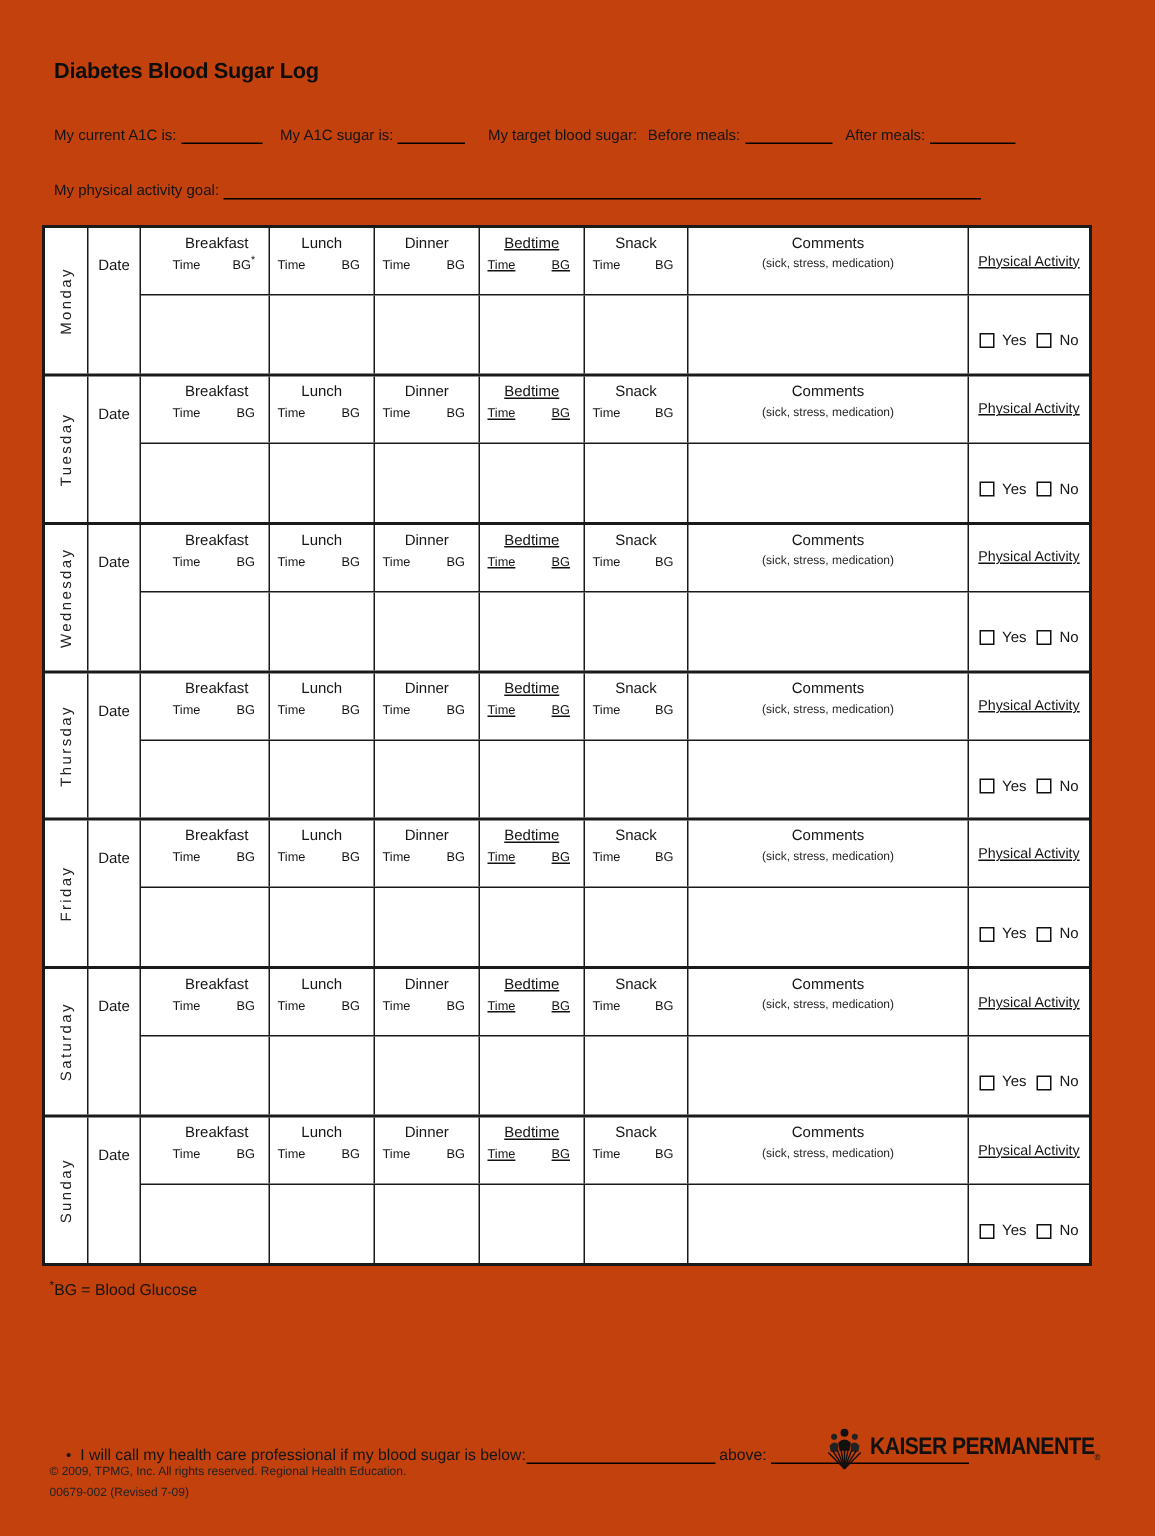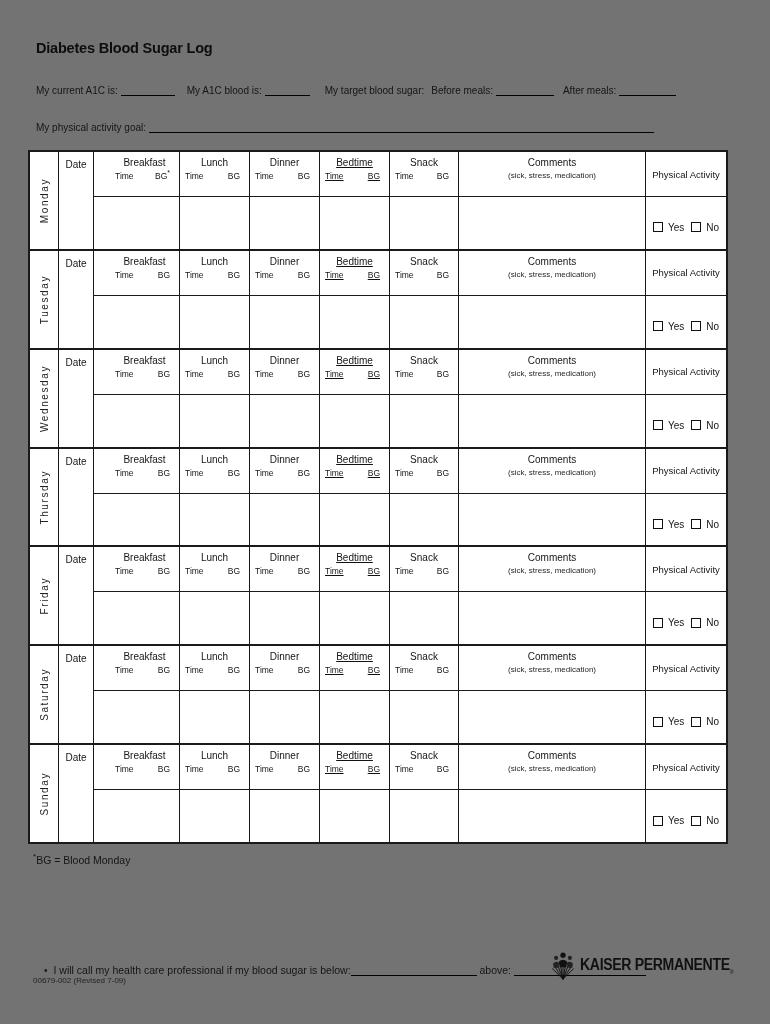--- a/index.html
+++ b/index.html
@@ -1,17 +1,17 @@
 <!DOCTYPE html>
 <html><head>
 <meta charset="utf-8">
 <style>
   html,body{margin:0;padding:0;background:#e8e8e8;}
   .page{
-    position:relative;width:770px;height:1024px;background:#737373;
+    position:relative;width:770px;height:1024px;background:#c2410c;
     font-family:"Liberation Sans",sans-serif;color:#111;overflow:hidden;
     margin:0 auto;
   }
   
   .doc-title{
     position:absolute;left:36px;top:40px;margin:0;
     font-size:14.5px;font-weight:bold;letter-spacing:-0.2px;color:#0d0d0d;
   }
   .fill-line{position:absolute;left:36px;font-size:10px;white-space:nowrap;color:#151515;}
   .fill-line.l1{top:83px;}
@@ -39,21 +39,21 @@
   .day-name-cell{
     width:29px;flex:0 0 29px;border-right:1px solid #1a1a1a;
     display:flex;align-items:center;justify-content:center;
   }
   .day-name{
     writing-mode:vertical-rl;transform:rotate(180deg);
     font-size:10px;letter-spacing:1.6px;color:#222;white-space:nowrap;
   }
   .date-cell{
     width:35px;flex:0 0 35px;border-right:1px solid #1a1a1a;
-    text-align:center;padding-top:7px;font-size:10px;color:#151515;
+    text-align:center;padding-top:20px;font-size:10px;color:#151515;
   }
   .day-grid{flex:1 1 auto;display:flex;flex-direction:column;min-width:0;}
   .hdr-row{height:44px;flex:0 0 44px;display:flex;border-bottom:1.5px solid #1a1a1a;}
   .entry-row{flex:1 1 auto;display:flex;min-height:0;}
   .w-breakfast{width:70px;flex:0 0 70px;margin-left:16px;}
   .w-lunch{width:70px;flex:0 0 70px;}
   .w-dinner{width:70px;flex:0 0 70px;}
   .w-bedtime{width:70px;flex:0 0 70px;text-decoration:underline;}
   .w-snack{width:69px;flex:0 0 69px;}
   .w-comments{flex:1 1 auto;}
@@ -62,21 +62,21 @@
   .meal-hdr{padding-top:5px;}
   .meal-name{text-align:center;font-size:10px;color:#151515;white-space:nowrap;}
   .tb-row{
     display:flex;justify-content:space-between;align-items:flex-start;
     padding:3px 9px 0 5px;font-size:8.5px;color:#151515;
   }
   .bg-wrap sup{font-size:7px;line-height:0;}
   .comments-hdr{padding-top:5px;text-align:center;}
   .comments-title{font-size:10px;color:#151515;}
   .comments-sub{font-size:8px;color:#262626;margin-top:3px;white-space:nowrap;}
-  .pa-hdr{display:flex;align-items:center;justify-content:center;}
+  .pa-hdr{display:flex;align-items:center;justify-content:center;text-decoration:underline;}
   .pa-title{font-size:9.5px;color:#151515;white-space:nowrap;}
   .pa-entry{padding:9px 0 0 7px;display:flex;flex-direction:row;gap:7px;}
   .chk-row{display:flex;align-items:center;gap:5px;font-size:10px;color:#151515;}
   .chk{
     width:8px;height:8px;border:1px solid #111;display:inline-block;
     background:#fff;flex:0 0 8px;cursor:pointer;
   }
 
   
   .footnote{position:absolute;left:33px;top:852px;font-size:10.5px;color:#151515;}
@@ -99,21 +99,21 @@
   .kp-reg{font-size:6px;vertical-align:sub;font-weight:normal;}
 </style>
 </head>
 <body>
 
 <div class="page">
 
   <h1 class="doc-title">Diabetes Blood Sugar Log</h1>
 
   <div class="fill-line l1">
-    <span>My current A1C is:</span><span class="blank b-a1c"></span><span>My A1C blood is:</span><span class="blank b-goal"></span><span>My target blood sugar:</span><span class="lbl-gap">Before meals:</span><span class="blank b-before"></span><span>After meals:</span><span class="blank b-after"></span>
+    <span>My current A1C is:</span><span class="blank b-a1c"></span><span>My A1C sugar is:</span><span class="blank b-goal"></span><span>My target blood sugar:</span><span class="lbl-gap">Before meals:</span><span class="blank b-before"></span><span>After meals:</span><span class="blank b-after"></span>
   </div>
 
   <div class="fill-line l2">
     <span>My physical activity goal:</span><span class="blank b-activity"></span>
   </div>
 
   <div class="log-table" id="log-table">
     <div class="day-row">
       <div class="cell day-name-cell">
         <span class="day-name">Monday</span>
@@ -620,28 +620,29 @@
               <span class="chk"></span>
               <span>No</span>
             </div>
           </div>
         </div>
       </div>
     </div>
   </div>
 
   <div class="footnote">
-    <sup>*</sup><span>BG = Blood Monday</span>
+    <sup>*</sup><span>BG = Blood Glucose</span>
   </div>
 
   <div class="callout">
     <span class="bullet">•</span><span>I will call my health care professional if my blood sugar is below:</span><span class="blank b-below"></span> <span>above:</span><span class="blank b-above"></span>
   </div>
 
   <div class="footer-text">
+    <div>© 2009, TPMG, Inc. All rights reserved. Regional Health Education.</div>
     <div>00679-002 (Revised 7-09)</div>
   </div>
 
   <div class="kp-logo">
     <svg class="kp-icon" width="24" height="28" viewBox="0 0 40 46">
       <g fill="#111">
         <circle cx="20" cy="5" r="4.4"></circle>
         <path d="M13 16 q7 -7 14 0 l-1.5 9 h-11 z"></path>
         <circle cx="8.5" cy="9.5" r="3.4" fill="#222"></circle>
         <path d="M3.5 19 q5 -6 10 -1 l-1 8 h-8 z" fill="#222"></path>

